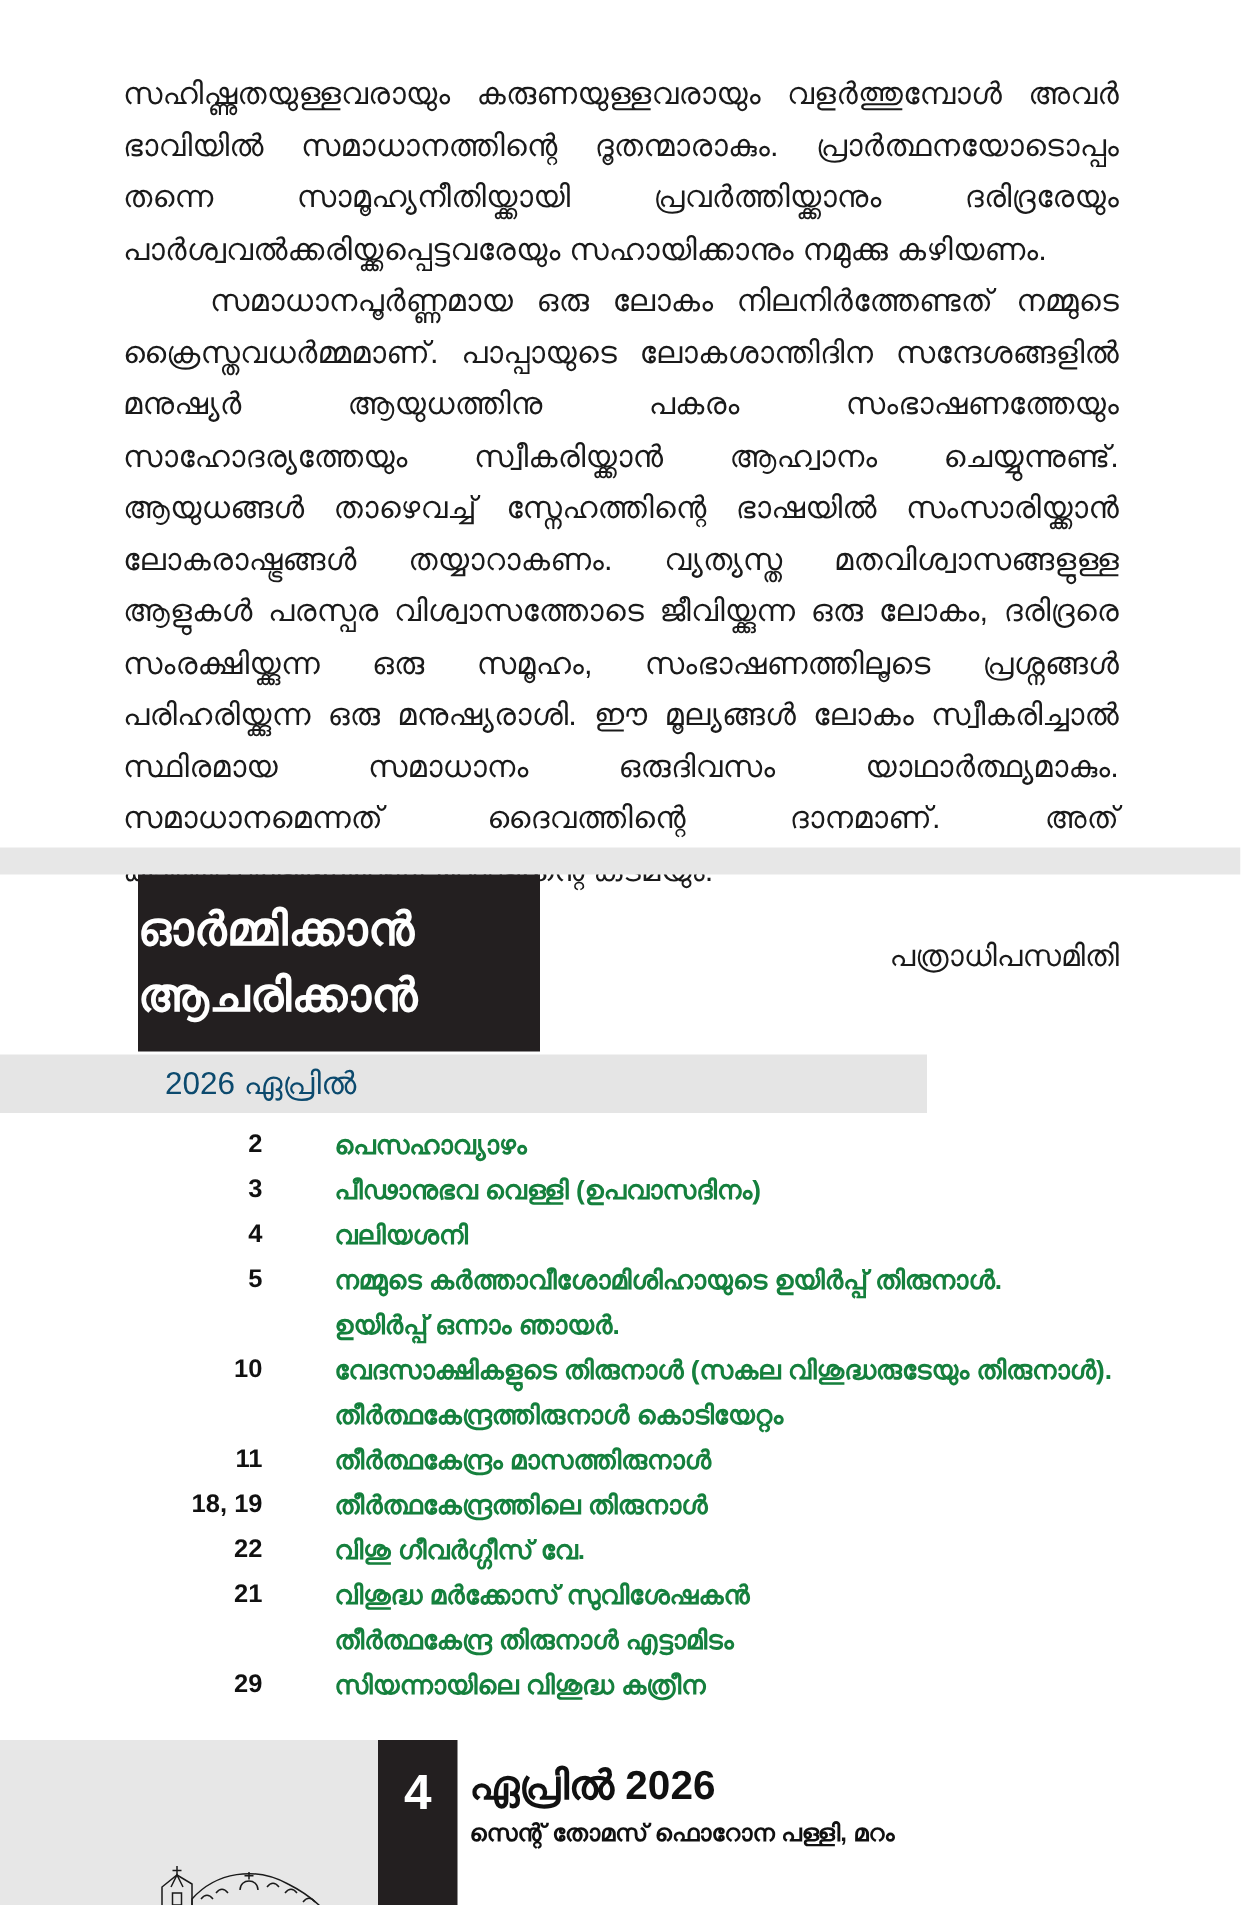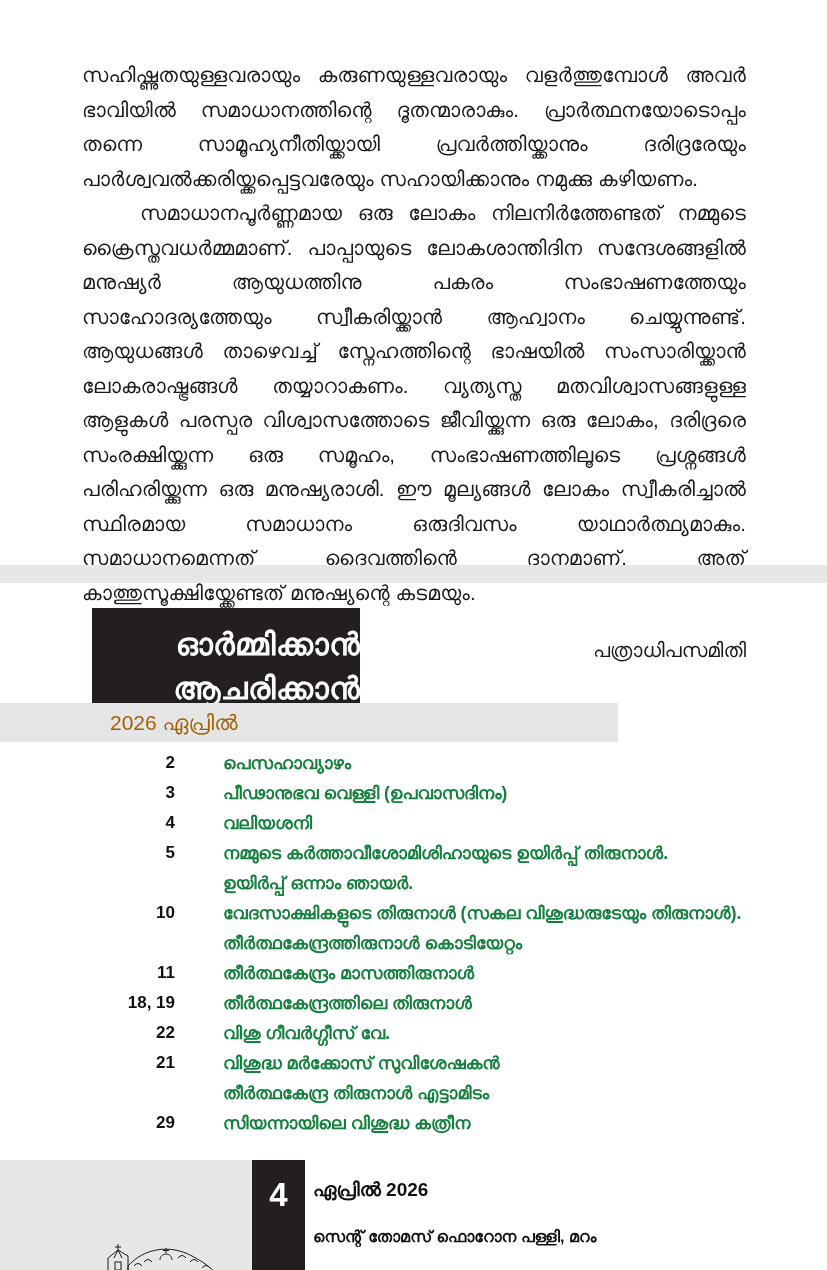--- a/index.html
+++ b/index.html
@@ -13,21 +13,21 @@
     position: relative;
     overflow: hidden;
     font-family: "Liberation Sans", "DejaVu Sans", sans-serif;
     color: #111111;
   }
 
   
   .article {
     position: absolute;
     left: 82px;
-    top: 58px;
+    top: 46px;
     width: 664px;
   }
   .para {
     font-family: "Liberation Sans", "DejaVu Sans", sans-serif;
     font-size: 20.5px;
     line-height: 34.5px;
     text-align: justify;
     text-align-last: left;
     margin: 0;
     color: #1a1a1a;
@@ -61,35 +61,35 @@
     width: 618px;
     height: 39px;
     background: #e5e5e5;
   }
   .band-month .month-label {
     position: absolute;
     left: 110px;
     top: 7px;
     font-size: 21px;
     line-height: 26px;
-    color: #a16207;
+    color: #0c4a6e;
     white-space: nowrap;
   }
 
   
   .title-block {
     position: absolute;
     left: 92px;
-    top: 608px;
+    top: 583px;
     width: 268px;
     height: 118px;
     background: #231f20;
     display: flex;
     flex-direction: column;
-    align-items: flex-end;
+    align-items: flex-start;
     justify-content: center;
   }
   .title-block .tline {
     color: #ffffff;
     font-size: 31px;
     line-height: 44px;
     font-weight: bold;
     letter-spacing: 0.3px;
     white-space: nowrap;
   }
@@ -163,28 +163,28 @@
     font-size: 33px;
     line-height: 36px;
     font-weight: bold;
   }
   .footer-text {
     position: absolute;
     left: 313px;
     top: 14px;
   }
   .footer-date {
-    font-size: 19px;
+    font-size: 27px;
     line-height: 32px;
     font-weight: bold;
     color: #111111;
     white-space: nowrap;
   }
   .footer-church {
-    margin-top: 20px;
+    margin-top: 6px;
     font-size: 16px;
     line-height: 22px;
     font-weight: bold;
     color: #111111;
     white-space: nowrap;
   }
 
   
   .logo {
     position: absolute;

